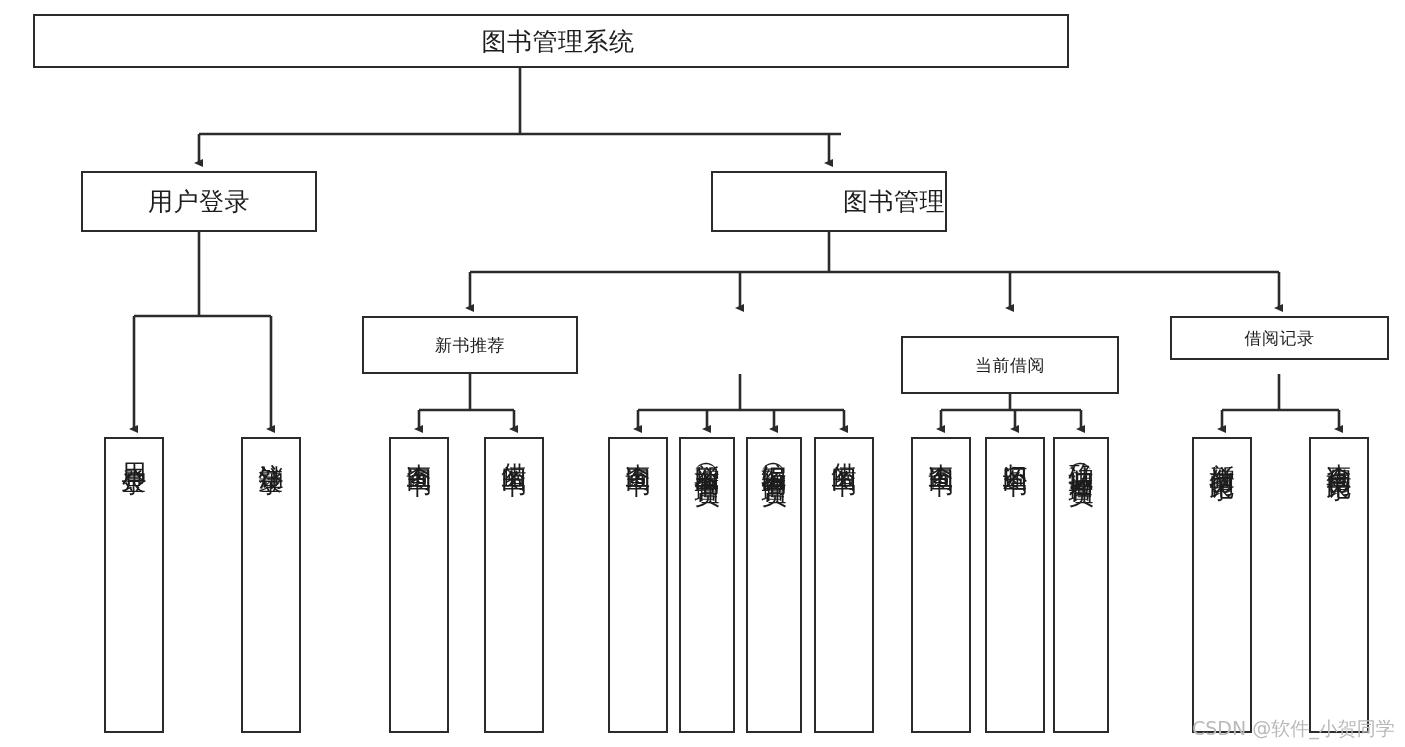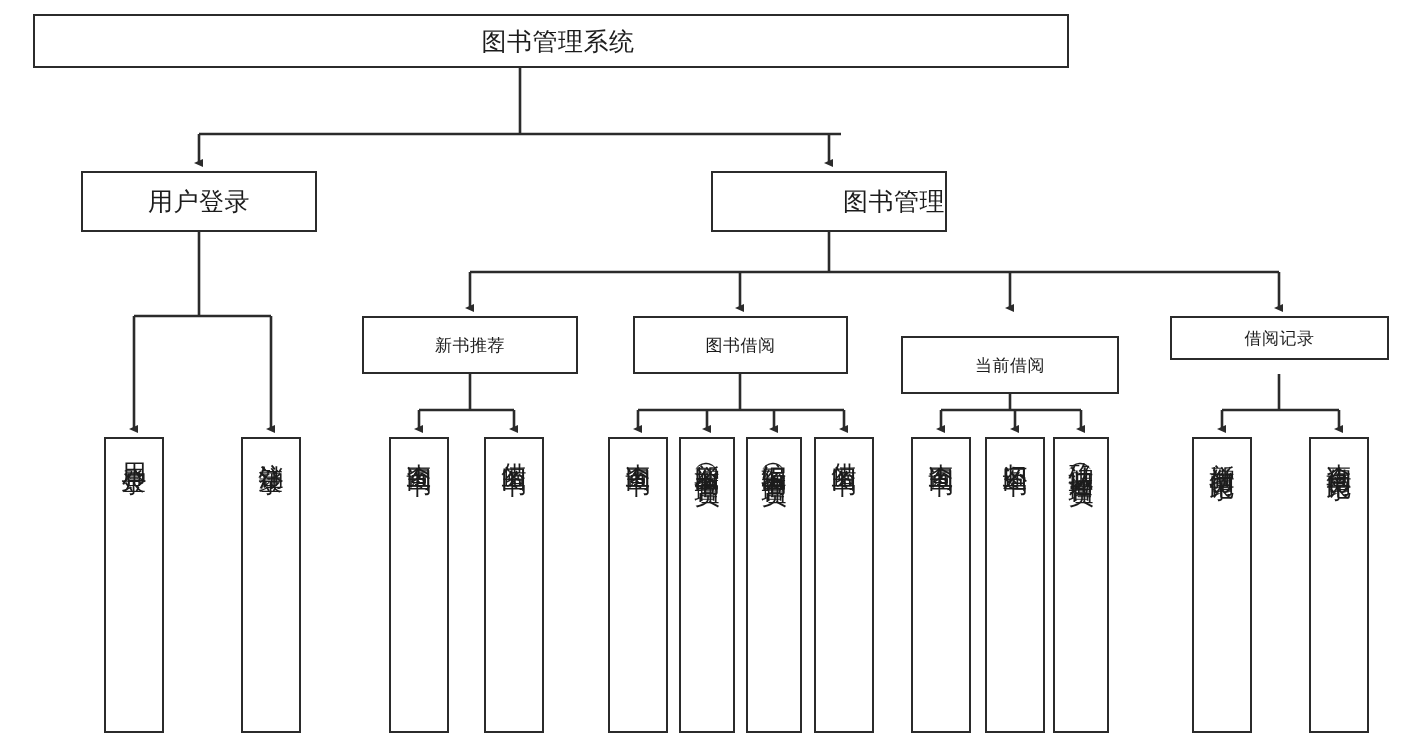--- a/index.html
+++ b/index.html
@@ -132,23 +132,20 @@
   <div class="node horiz lvl2" style="left: 81px; top: 171px; width: 236px; height: 61px;">
     <span class="label">用户登录</span>
   </div>
   <div class="node horiz lvl2" style="left: 711px; top: 171px; width: 236px; height: 61px; justify-content: flex-end;">
     <span class="label">图书管理</span>
   </div>
 
   <div class="node horiz lvl3" style="left: 362px; top: 316px; width: 216px; height: 58px;">
     <span class="label">新书推荐</span>
   </div>
-  <div class="node horiz lvl3" style="left: 633px; top: 316px; width: 215px; height: 58px;">
-    <span class="label">图书借阅</span>
-  </div>
   <div class="node horiz lvl3" style="left: 901px; top: 316px; width: 218px; height: 58px; margin-top: 20px;">
     <span class="label">当前借阅</span>
   </div>
   <div class="node horiz lvl3" style="left: 1170px; top: 316px; width: 219px; height: 44px;">
     <span class="label">借阅记录</span>
   </div>
 
   <div class="node vert" style="left: 104px; top: 437px; width: 60px; height: 296px;">
     <span class="label">用户登录</span>
   </div>
@@ -182,14 +179,17 @@
   <div class="node vert" style="left: 1053px; top: 437px; width: 56px; height: 296px;">
     <span class="label">确认归还（管理员）</span>
   </div>
   <div class="node vert" style="left: 1192px; top: 437px; width: 60px; height: 296px;">
     <span class="label">新增借阅记录</span>
   </div>
   <div class="node vert" style="left: 1309px; top: 437px; width: 60px; height: 296px;">
     <span class="label">查询借阅记录</span>
   </div>
 
+  <div class="watermark" style="left: 1192px; top: 716px;">
+    <span>CSDN @软件_小贺同学</span>
+  </div>
 
 </div>
 
 </body></html>

